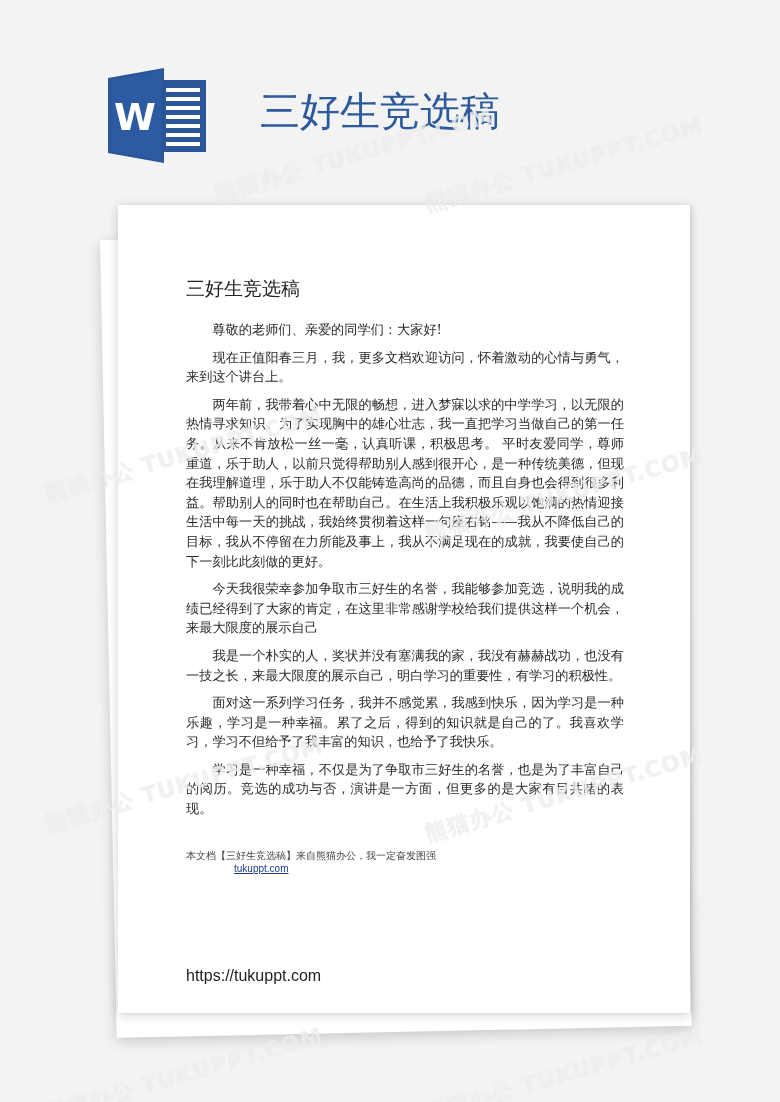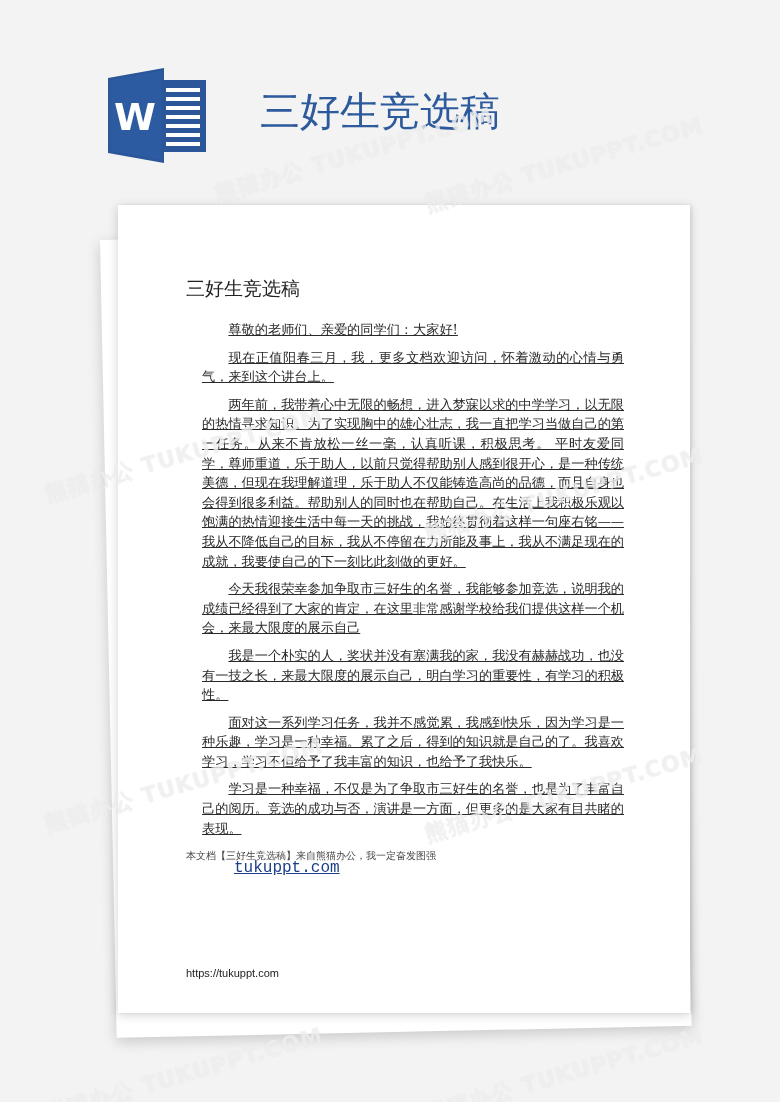--- a/index.html
+++ b/index.html
@@ -86,46 +86,45 @@
     left: 68px;
     top: 115px;
     width: 438px;
     font-family: "DejaVu Serif", serif;
     font-size: 13.2px;
     color: #2a2a2a;
     line-height: 19.6px;
     text-align: justify;
   }
   .doc-body p {
-    margin: 0 0 8px 16px;
+    margin: 0 0 8px 0;
     text-indent: 26.4px;
-    text-decoration: underline;
   }
   .source-note {
     position: absolute;
     left: 68px;
     top: 644px;
     font-size: 10px;
     color: #444;
     font-family: "DejaVu Sans", sans-serif;
     line-height: 13px;
   }
   .source-link {
     display: block;
     color: #1b3f8a;
     text-decoration: underline;
-    font-size: 16px;
-    font-family: Liberation Mono, monospace;
+    font-size: 10px;
+    font-family: Liberation Sans, sans-serif;
     padding-left: 48px;
   }
   .footer-url {
     position: absolute;
     left: 68px;
     top: 762px;
-    font-size: 11px;
+    font-size: 16px;
     color: #222;
     font-family: "Liberation Sans", sans-serif;
   }
 </style>
 </head>
 <body>
 
 <div class="header">
   <svg class="word-icon" viewBox="0 0 100 95" xmlns="http://www.w3.org/2000/svg">
     <rect x="52" y="12" width="46" height="72" fill="#2b579a"></rect>

